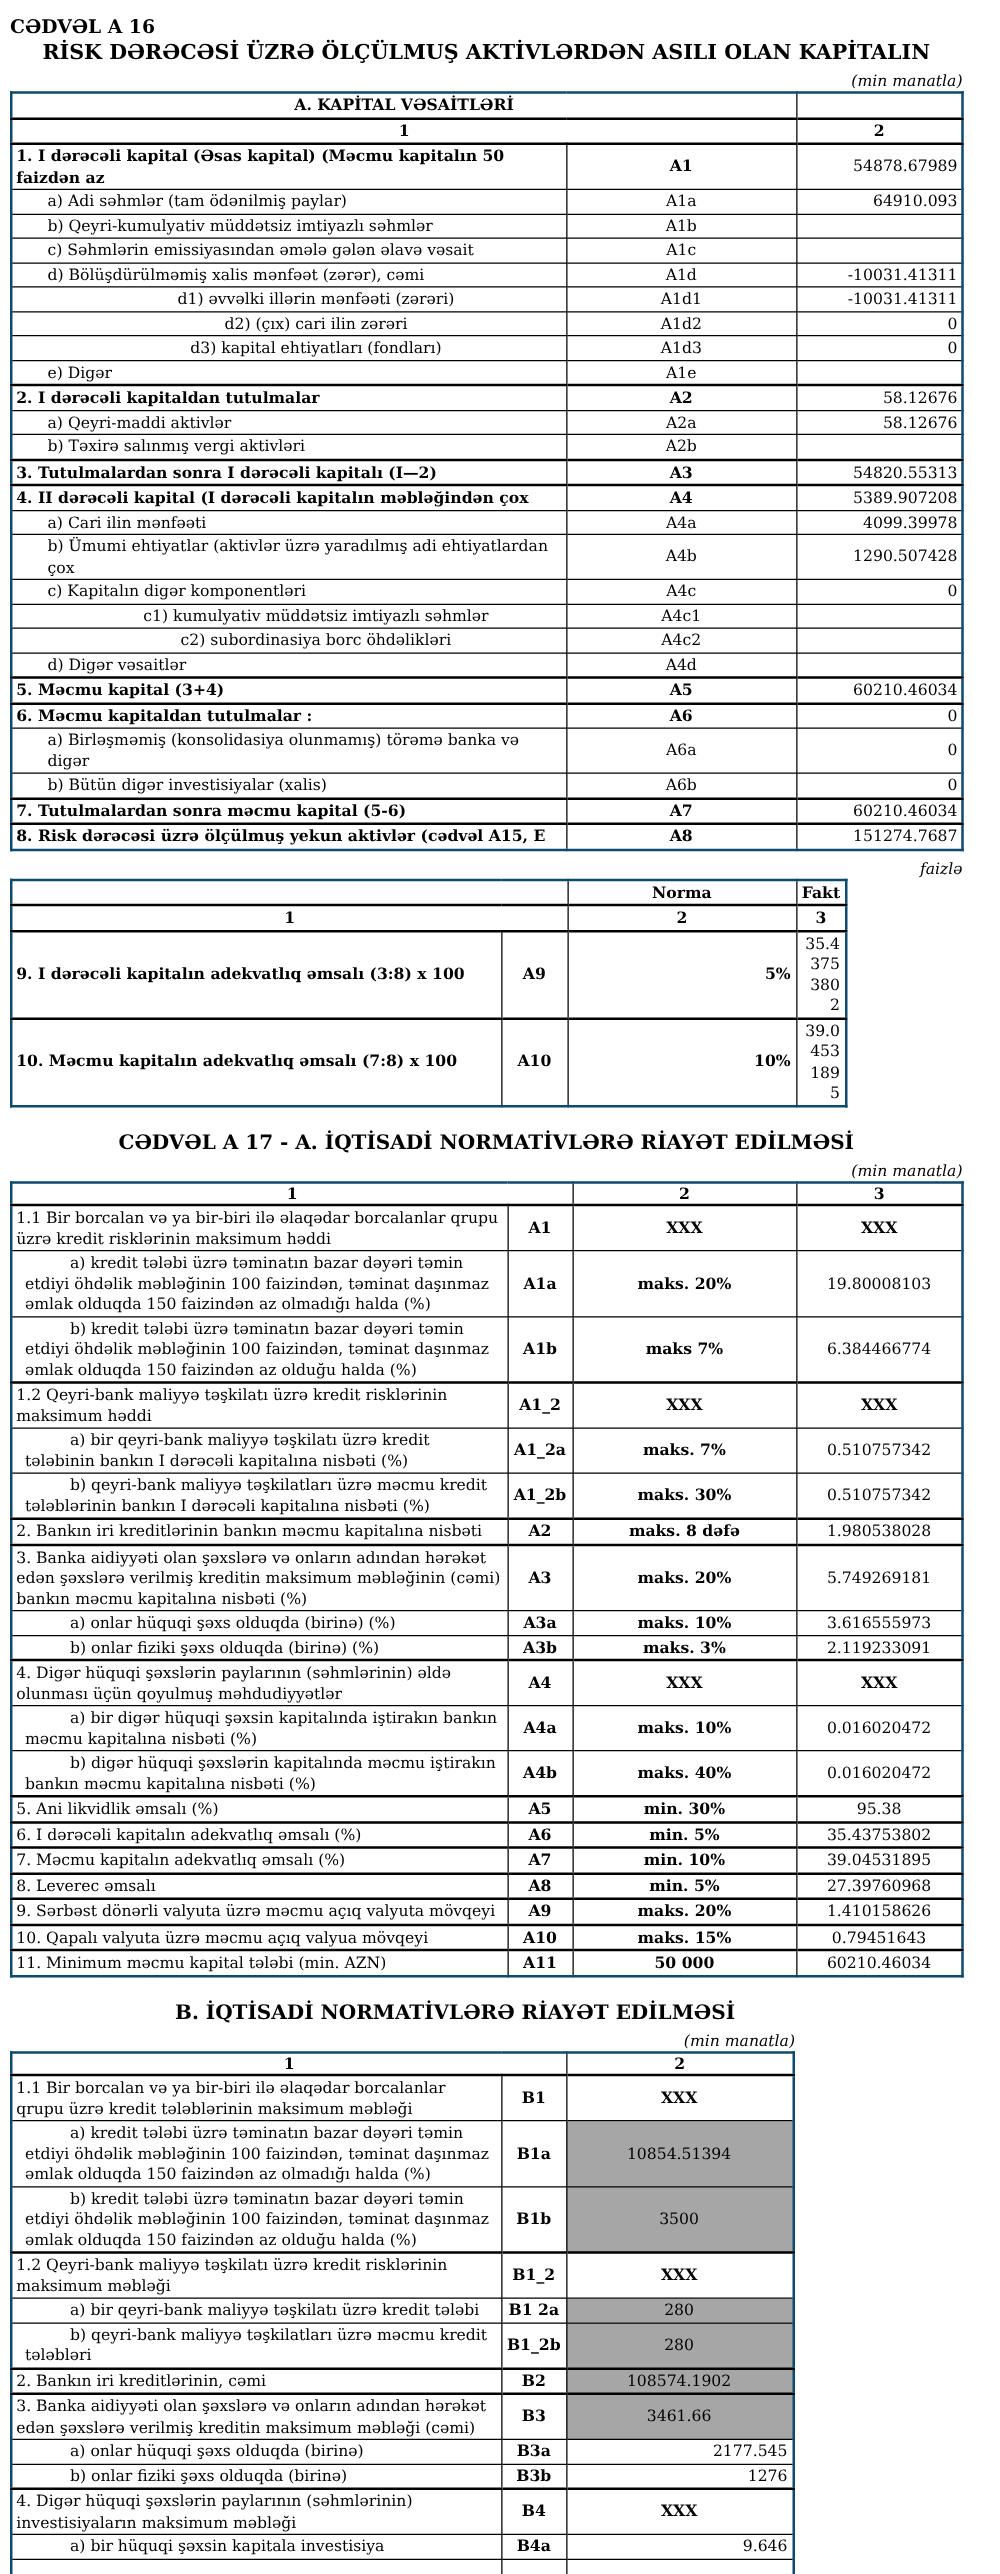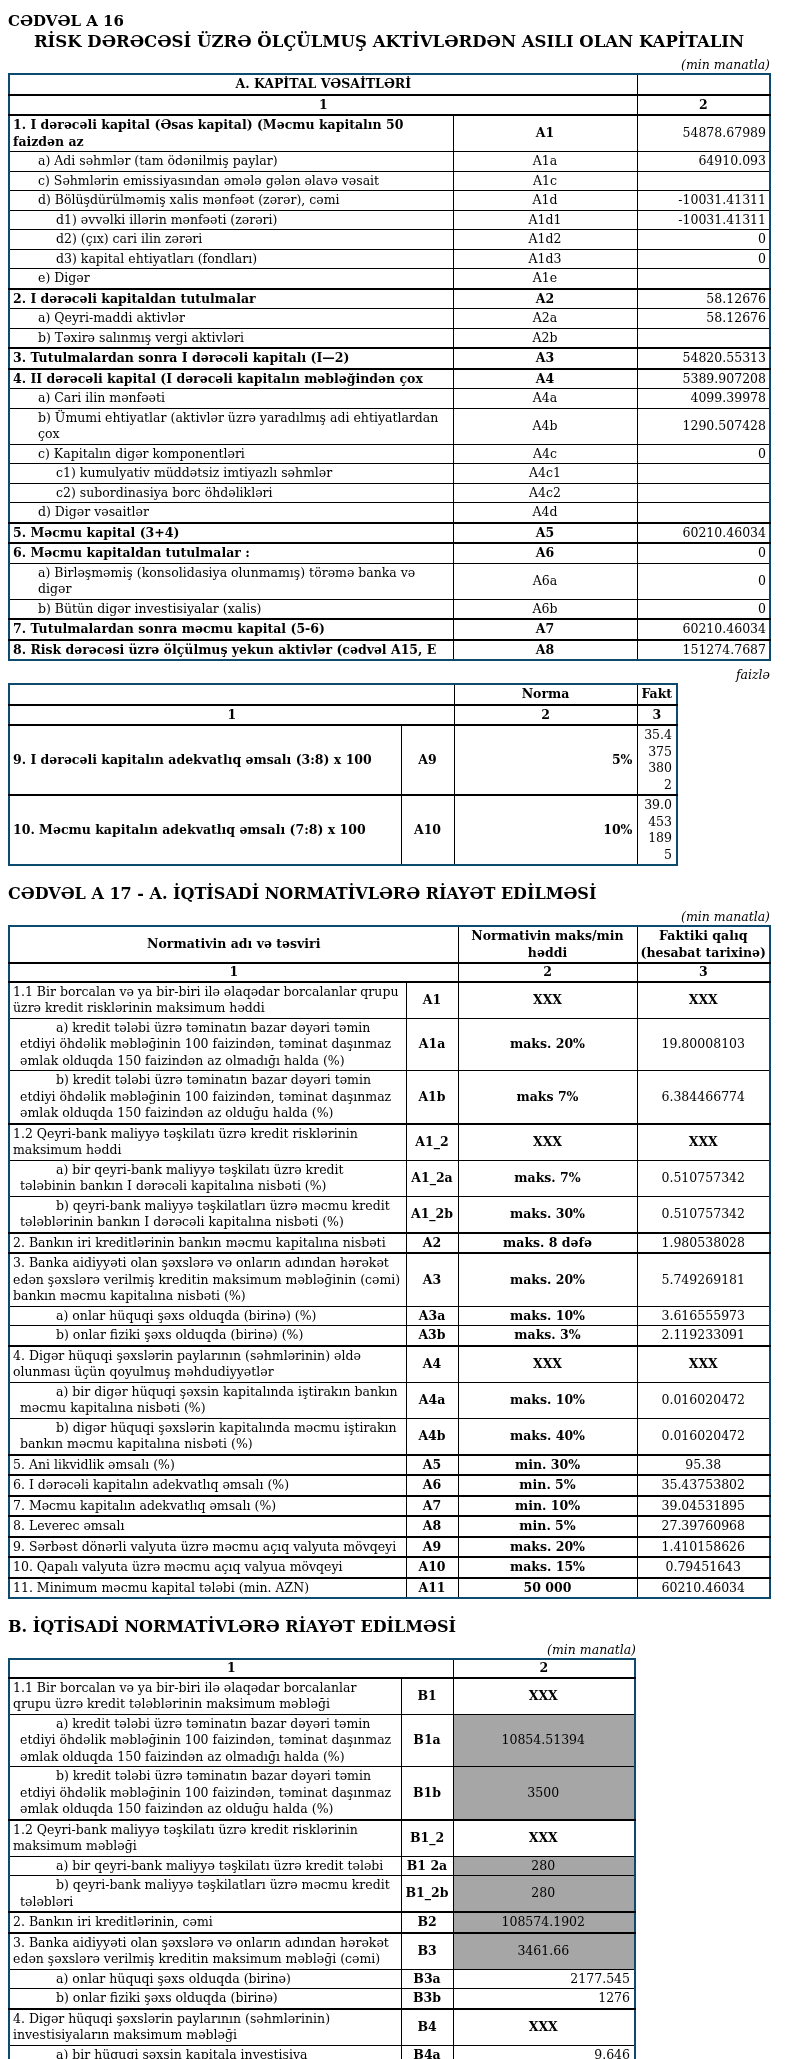--- a/index.html
+++ b/index.html
@@ -10,21 +10,21 @@
     color:#000;
     font-family:"DejaVu Serif","Liberation Serif",serif;
     box-sizing:border-box;
     padding-top:12px;
   }
   .doc-title1{width:762px;margin-left:8px;text-align:left;font-weight:bold;font-size:15px;}
   .doc-title2{width:762px;margin-left:8px;text-align:center;font-weight:bold;font-size:16.5px;margin-top:2px;}
   .unit{font-style:italic;font-size:12.5px;text-align:right;margin-top:6px;margin-bottom:1px;}
   .w770{width:762px;margin-left:8px;}
   .w628{width:628px;margin-left:8px;}
-  .sec-title{font-weight:bold;font-size:16px;margin-top:18px;}
+  .sec-title{font-weight:bold;font-size:16px;text-align:center;margin-top:18px;}
   .sec-title.a17{width:762px;margin-left:8px;}
   .sec-title.b{width:712px;margin-left:8px;}
 
   table.grid{border-collapse:collapse;table-layout:fixed;margin-left:8px;border:2px solid #0c4a6e;}
   table.grid td{
     border:1px solid #000;
     font-size:12.5px;
     line-height:1.32;
     padding:1px 3px;
     vertical-align:middle;
@@ -36,21 +36,21 @@
   
   .t16{width:763px;}
   .t16 td{padding:0 3px;line-height:1.38;}
   .t16 tr.hdr td{border-bottom:2px solid #000;}
   .t16 tr.hdr2 td{border-bottom:2px solid #000;}
   .t16 td.code{text-align:center;}
   .t16 td.val{text-align:right;}
   .t16 tr.l1 td{border-top:2px solid #000;}
   .t16 tr.l1 td.desc,.t16 tr.l1 td.code{font-weight:bold;}
   .t16 tr.l2 td.desc{padding-left:28px;}
-  .t16 tr.l3 td.desc{padding-left:46px;}
+  .t16 tr.l3 td.desc{padding-left:46px;text-align:center;}
 
   
   .tnf{width:670px;margin-top:1px;}
   .tnf td{line-height:1.38;padding:0 3px;}
   .tnf tr.hdr td{border-bottom:2px solid #000;font-weight:bold;}
   .tnf tr.hdr2 td{border-bottom:2px solid #000;}
   .tnf td.desc{font-weight:bold;}
   .tnf td.code{text-align:center;font-weight:bold;}
   .tnf td.norma{text-align:right;font-weight:bold;padding-right:4px;}
   .tnf td.fakt{text-align:right;padding-right:4px;}
@@ -111,20 +111,25 @@
           <td class="code">A1</td>
           <td class="val">54878.67989</td>
         </tr>
 
         <tr class="row l2">
           <td class="desc">a) Adi səhmlər (tam ödənilmiş paylar)</td>
           <td class="code">A1a</td>
           <td class="val">64910.093</td>
         </tr>
 
+        <tr class="row l2">
+          <td class="desc">b) Qeyri-kumulyativ müddətsiz imtiyazlı səhmlər</td>
+          <td class="code">A1b</td>
+          <td class="val"></td>
+        </tr>
 
         <tr class="row l2">
           <td class="desc">c) Səhmlərin emissiyasından əmələ gələn  əlavə vəsait</td>
           <td class="code">A1c</td>
           <td class="val"></td>
         </tr>
 
         <tr class="row l2">
           <td class="desc">d)  Bölüşdürülməmiş xalis mənfəət (zərər), cəmi</td>
           <td class="code">A1d</td>
@@ -302,25 +307,20 @@
   <div class="unit w770">(min manatla)</div>
 
   <table class="grid t17">
     <colgroup>
         <col style="width:397px">
         <col style="width:52px">
         <col style="width:179px">
         <col>
       </colgroup>
     <tbody>
-      <tr class="hdr">
-        <td colspan="2">Normativin adı və təsviri</td>
-        <td>Normativin maks/min həddi</td>
-        <td>Faktiki qalıq (hesabat tarixinə)</td>
-      </tr>
       <tr class="hdr2">
         <td colspan="2">1</td>
         <td>2</td>
         <td>3</td>
       </tr>
 
         <tr class="row main xxx">
           <td class="desc">1.1 Bir borcalan və ya bir-biri ilə əlaqədar borcalanlar qrupu üzrə kredit risklərinin maksimum həddi</td>
           <td class="code">A1</td>
           <td class="norm">XXX</td>

